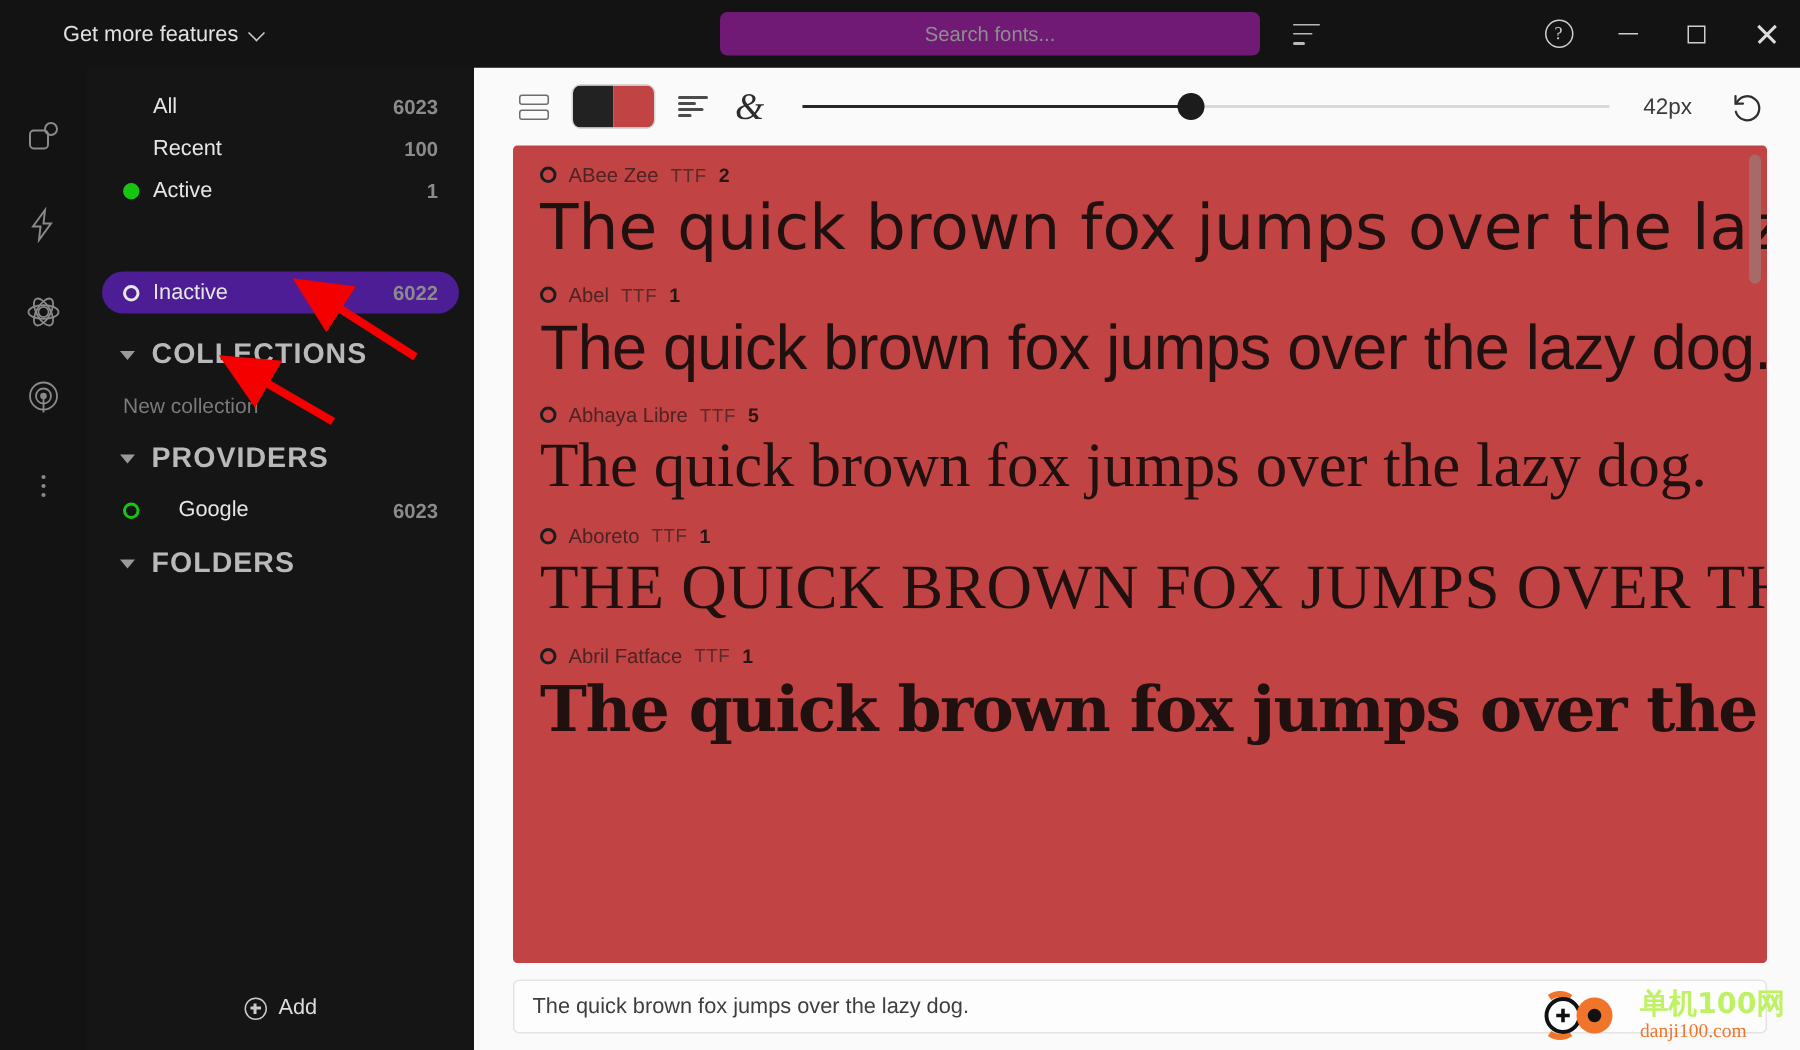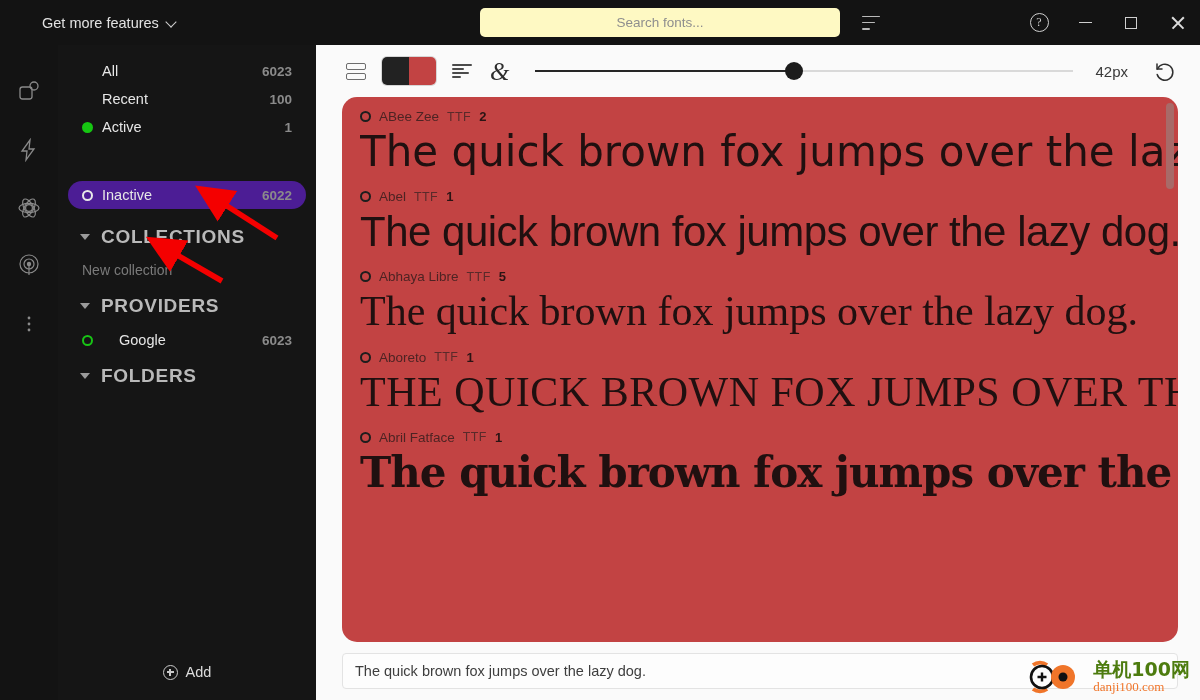--- a/index.html
+++ b/index.html
@@ -19,21 +19,21 @@
   .tb-left { display: flex; align-items: center; gap: 8px; padding-left: 14px; width: 316px; margin-left: 28px; }
   .tb-left-label { color: #e2e2e2; font-size: 14.5px; }
   .chev-down { width: 11px; height: 11px; position: relative; }
   .chev-down::before {
     content: ""; position: absolute; left: 0; top: 1px;
     width: 7px; height: 7px; border-right: 1.6px solid #cfcfcf; border-bottom: 1.6px solid #cfcfcf;
     transform: rotate(45deg);
   }
   .tb-center { flex: 1; display: flex; align-items: center; justify-content: center; gap: 22px; }
   .search-box {
-    width: 360px; height: 29px; background: #fef9c3; border-radius: 5px;
+    width: 360px; height: 29px; background: #701a75; border-radius: 5px;
     display: flex; align-items: center; justify-content: center;
   }
   .search-box span { color: #8e8e8e; font-size: 13.5px; }
   .sort-icon { width: 18px; height: 14px; display: flex; flex-direction: column; justify-content: space-between; }
   .sort-icon i { display: block; height: 1.6px; background: #b9b9b9; border-radius: 1px; }
   .sort-icon i:nth-child(1) { width: 18px; }
   .sort-icon i:nth-child(2) { width: 13px; }
   .sort-icon i:nth-child(3) { width: 8px; }
   .tb-right { display: flex; align-items: center; gap: 0; padding-right: 0; }
   .win-btn {
@@ -112,21 +112,21 @@
   .slider-wrap { flex: 1; display: flex; align-items: center; margin: 0 22px 0 26px; position: relative; height: 20px; }
   .slider-track { position: absolute; left: 0; right: 0; height: 1.6px; background: #d9d9d9; }
   .slider-fill { position: absolute; left: 0; height: 1.8px; background: #262626; width: 48%; }
   .slider-knob { position: absolute; left: 48%; width: 18px; height: 18px; border-radius: 50%; background: #1c1c1c; transform: translateX(-9px); }
   .size-label { color: #3a3a3a; font-size: 15px; margin-right: 16px; }
   .reset-icon { width: 24px; height: 24px; }
 
   
   .preview-outer { flex: 1; padding: 0 22px 0 26px; min-height: 0; position: relative; }
   .preview {
-    background: #c24343; height: 100%; border-radius: 15px; overflow: hidden; position: relative;
+    background: #c24343; height: 100%; border-radius: 3px; overflow: hidden; position: relative;
   }
   .font-item { padding: 0 0 0 18px; }
   .font-meta { display: flex; align-items: center; gap: 8px; padding-top: 12px; }
   .meta-ring { width: 11px; height: 11px; border-radius: 50%; border: 2.2px solid #1d1d1d; }
   .meta-name { color: #4d2323; font-size: 13.5px; }
   .meta-ttf { color: #5a2a2a; font-size: 12.5px; letter-spacing: 0.4px; }
   .meta-num { color: #2a1414; font-size: 13px; font-weight: bold; }
   .sample {
     color: #201010; font-size: 42px; white-space: nowrap; line-height: 1.22;
     margin-top: 2px; overflow: hidden;
@@ -147,21 +147,21 @@
   .text-input {
     flex: 1; height: 36px; background: #fdfdfd; border: 1px solid #e3e3e3; border-radius: 4px;
     display: flex; align-items: center; padding: 0 12px;
   }
   .text-input span { color: #3e3e3e; font-size: 14.5px; }
 
   
   .watermark { position: absolute; right: 10px; bottom: 6px; display: flex; align-items: center; gap: 6px; }
   .wm-logo { position: relative; width: 62px; height: 34px; }
   .wm-text { display: flex; flex-direction: column; line-height: 1.05; }
-  .wm-cn { color: #4d7c0f; font-size: 19px; font-family: "DejaVu Sans", sans-serif; font-weight: bold; }
+  .wm-cn { color: #bef264; font-size: 19px; font-family: "DejaVu Sans", sans-serif; font-weight: bold; }
   .wm-en { color: #f0752a; font-size: 13px; font-family: "Liberation Serif", serif; }
 
   
   .arrows { position: absolute; inset: 0; pointer-events: none; }
 </style>
 </head>
 <body>
 
 <div class="app">
 

